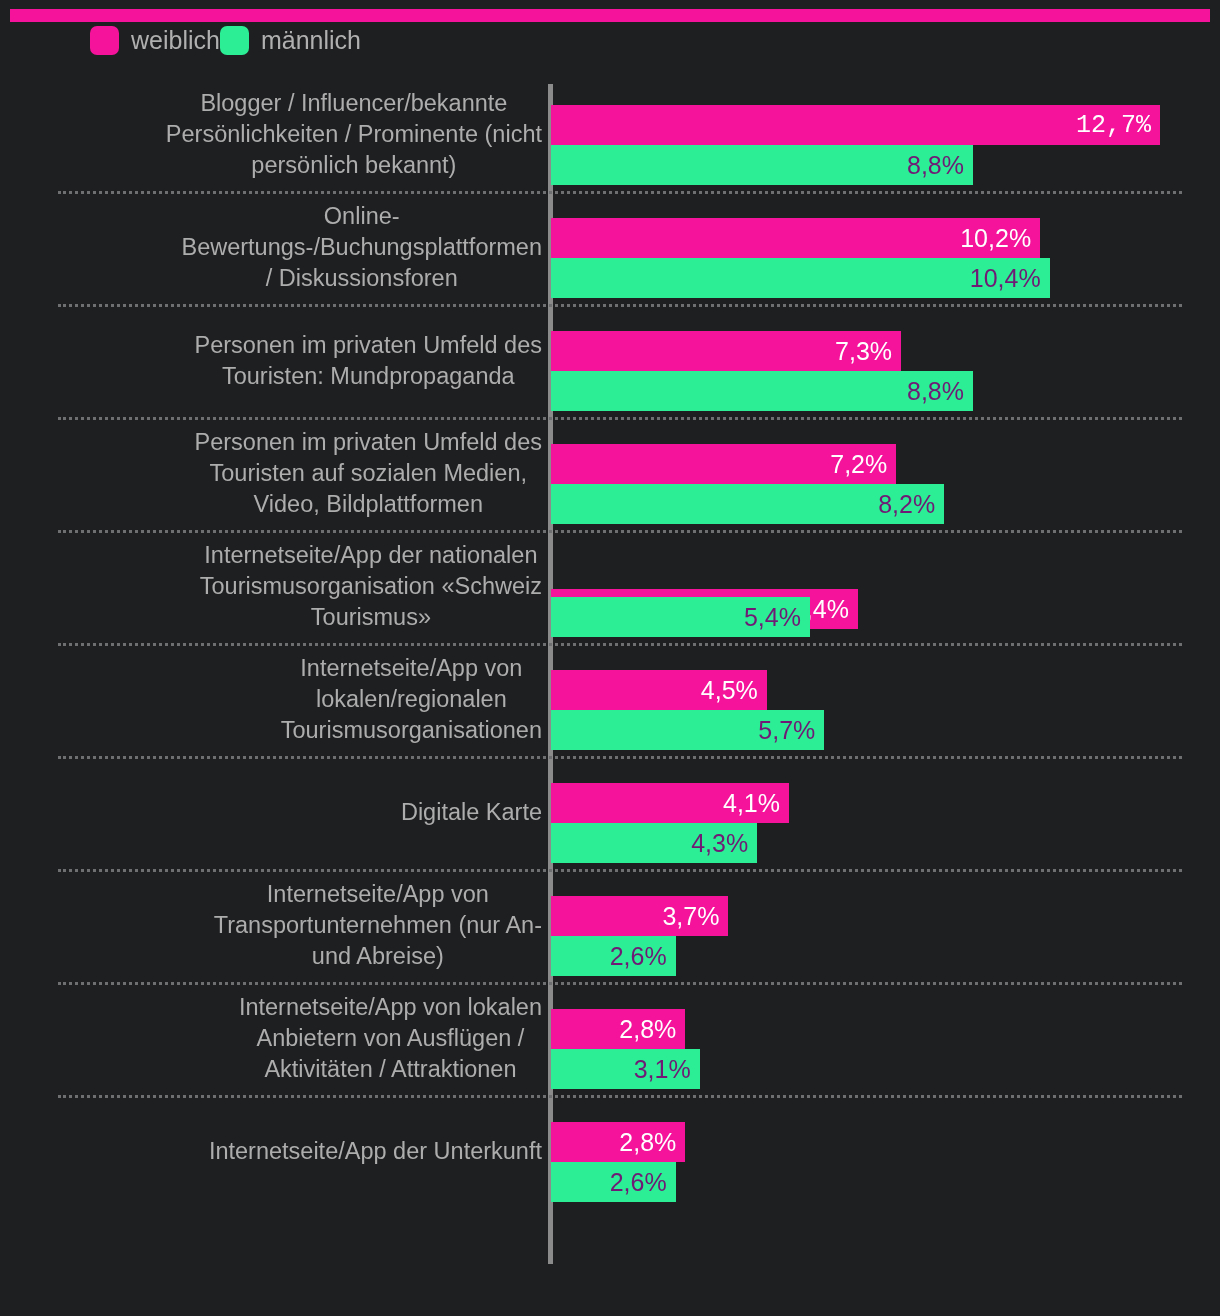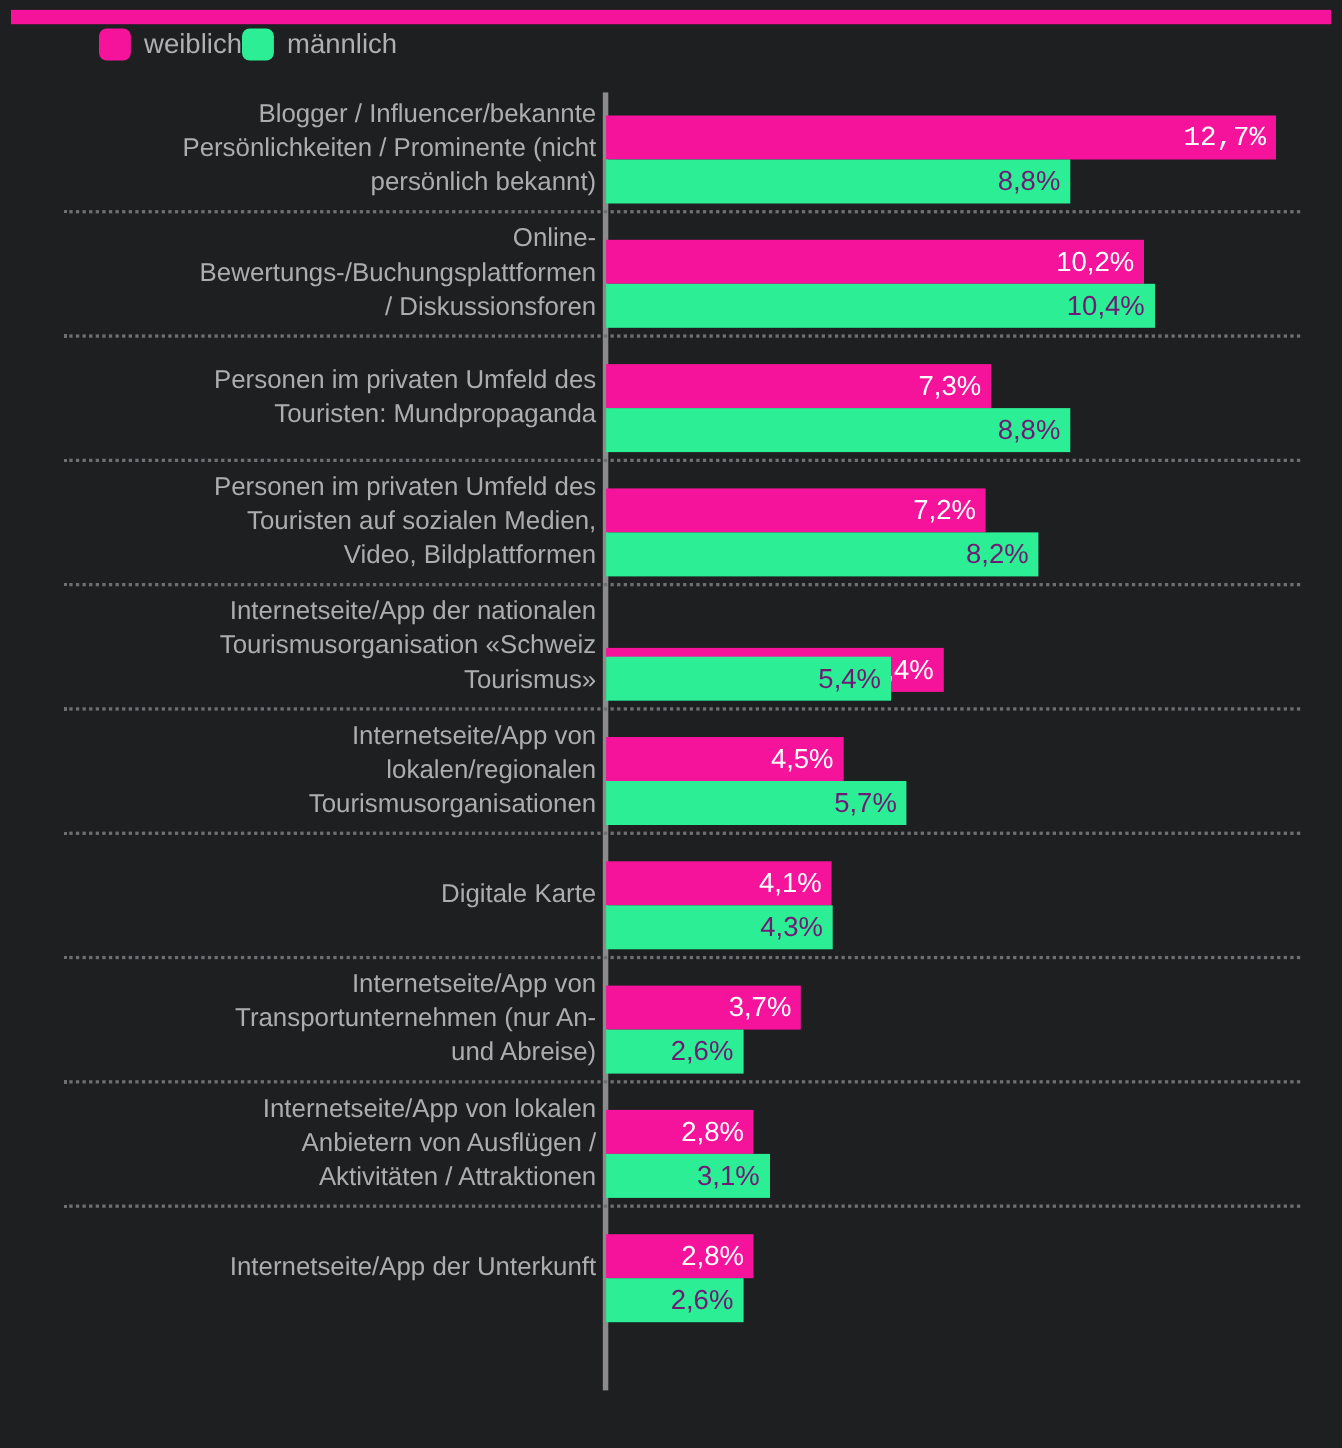--- a/index.html
+++ b/index.html
@@ -88,21 +88,21 @@
   }
   .row-label {
     position: absolute;
     left: 40px;
     width: 502px;
     top: 0;
     height: 113px;
     display: flex;
     align-items: center;
     justify-content: flex-end;
-    text-align: right;
+    text-align: center;
     color: #adadad;
     font-size: 23.5px;
     line-height: 31px;
     white-space: pre-line;
   }
   .bars {
     position: absolute;
     left: 551px;
     top: 0;
     height: 113px;
@@ -206,21 +206,21 @@
 Tourismusorganisationen</div>
           <div class="bars">
             <div class="bar female" style="width: 215.787px;">4,5%</div>
             <div class="bar male" style="width: 273.331px;">5,7%</div>
           </div>
         </div>
         <div class="row">
           <div class="row-sep"></div>
           <div class="row-label">Digitale Karte</div>
           <div class="bars">
-            <div class="bar female" style="width: 205px;">4,1%</div>
+            <div class="bar female" style="width: 238px;">4,1%</div>
             <div class="bar male" style="width: 206.197px;">4,3%</div>
           </div>
         </div>
         <div class="row">
           <div class="row-sep"></div>
           <div class="row-label">Internetseite/App von
 Transportunternehmen (nur An-
 und Abreise)</div>
           <div class="bars">
             <div class="bar female" style="width: 177.425px; padding-left: 39px;">3,7%</div>

